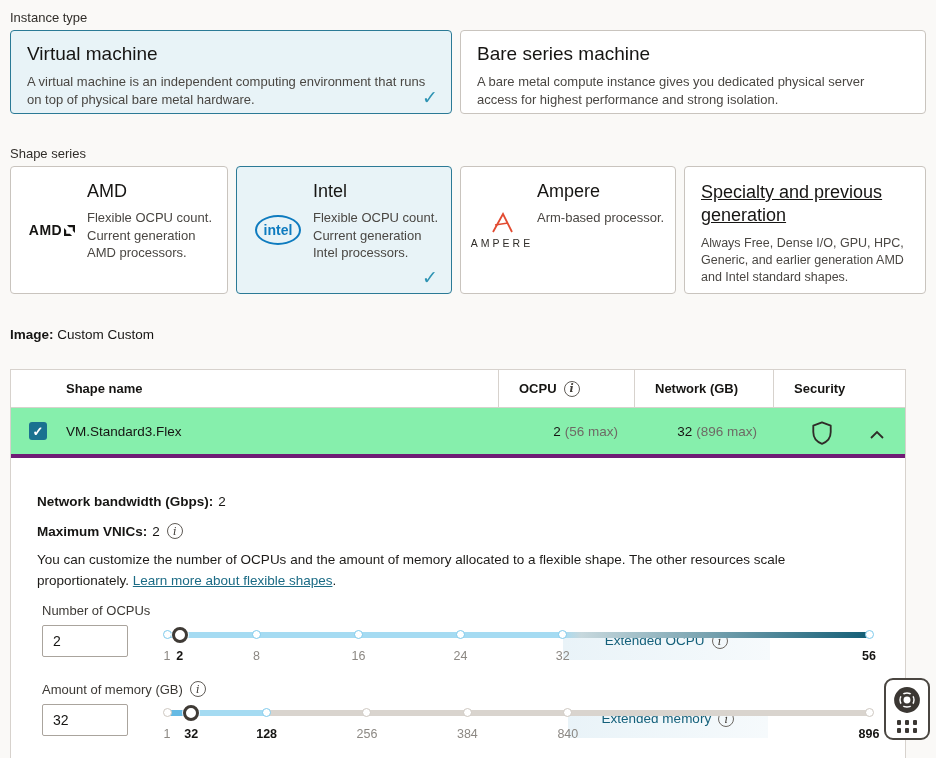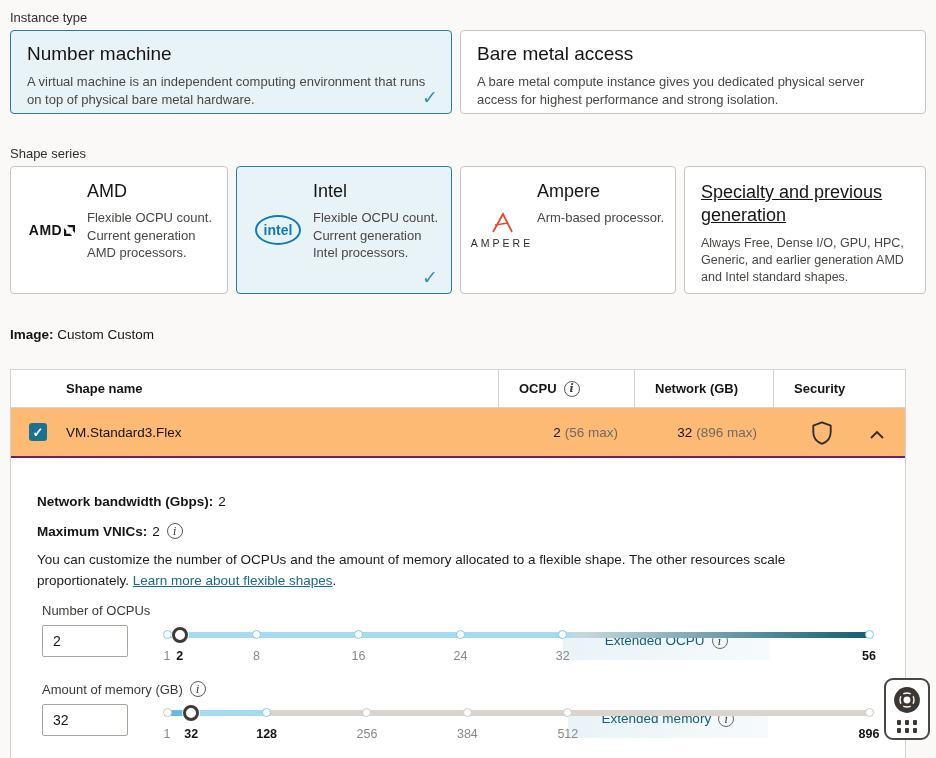--- a/index.html
+++ b/index.html
@@ -60,21 +60,21 @@
     position:absolute; left:10px; top:369px; width:896px; height:420px;
     background:#fff; border:1px solid #d7d2cd;
   }
   .thead { display:flex; height:38px; border-bottom:1px solid #d7d2cd; align-items:stretch; }
   .hcell { display:flex; align-items:center; font-size:13px; font-weight:bold; color:#161513; }
   .hc-name { width:487px; padding-left:55px; }
   .hc-ocpu { width:136px; padding-left:20px; border-left:1px solid #d7d2cd; }
   .hc-mem  { width:139px; padding-left:20px; border-left:1px solid #d7d2cd; }
   .hc-sec  { flex:1;      padding-left:20px; border-left:1px solid #d7d2cd; }
 
-  .trow { display:flex; height:50px; background:#fdba74; border-bottom:2px solid #701a75; align-items:center; }
+  .trow { display:flex; height:50px; background:#86efac; border-bottom:4px solid #701a75; align-items:center; }
   .cell-name { width:487px; display:flex; align-items:center; padding-left:18px; font-size:13.5px; }
   .checkbox {
     width:18px; height:18px; background:#1a7290; border-radius:3px; cursor:pointer;
     display:flex; align-items:center; justify-content:center; flex:none;
   }
   .checkbox::before { content:"✓"; color:#fff; font-size:13px; font-weight:bold; }
   .shape-name { margin-left:19px; }
   .cell-ocpu { width:136px; text-align:right; padding-right:16px; font-size:13.5px; }
   .cell-mem  { width:139px; text-align:right; padding-right:16px; font-size:13.5px; }
   .max { color:#6e6a65; margin-left:4px; }
@@ -138,27 +138,27 @@
   .dots-grid span { width:4.5px; height:4.5px; background:#3b3733; border-radius:1px; }
 </style>
 </head>
 <body>
 
 <div class="screen">
 
   <div class="sec-label" id="lbl-instance-type">Instance type</div>
 
   <div class="card sel" id="card-vm">
-    <div class="card-title">Number machine</div>
+    <div class="card-title">Virtual machine</div>
     <div class="card-desc">A virtual machine is an independent computing environment that runs on top of physical bare metal hardware.</div>
     <span class="card-check"></span>
   </div>
 
   <div class="card" id="card-bm">
-    <div class="card-title">Bare metal access</div>
+    <div class="card-title">Bare series machine</div>
     <div class="card-desc">A bare metal compute instance gives you dedicated physical server access for highest performance and strong isolation.</div>
   </div>
 
   <div class="sec-label" id="lbl-shape-series">Shape series</div>
 
   <div class="card shape-card" id="card-amd">
     <div class="logo-box">
       <div><span class="amd-word">AMD</span><svg class="amd-mark" width="11" height="11" viewBox="0 0 12 12">
             <path d="M3.2 0 H12 V8.8 L9.6 6.4 V2.4 H5.6 Z" fill="#161513"></path>
             <path d="M0 3.2 L2.4 5.6 V9.6 H6.4 L8.8 12 H0 Z" fill="#161513"></path>
@@ -296,21 +296,21 @@
             <span>Extended memory</span>
             <span class="info-i"></span>
           </div>
           <div class="track" style="background: linear-gradient(to right, rgb(102, 186, 228) 0%, rgb(102, 186, 228) 3.46%, rgb(165, 219, 242) 3.46%, rgb(165, 219, 242) 14.19%, rgb(217, 212, 206) 14.19%, rgb(217, 212, 206) 100%);"></div>
           <div class="tick-labels">
               <span class="tick-label" style="left: 0%;">1</span>
               <span class="tick-label bold" style="left: 3.46%;">32</span>
               <span class="tick-label bold" style="left: 14.19%;">128</span>
               <span class="tick-label" style="left: 28.49%;">256</span>
               <span class="tick-label" style="left: 42.79%;">384</span>
-              <span class="tick-label" style="left: 57.1%;">512</span>
+              <span class="tick-label" style="left: 57.1%;">840</span>
               <span class="tick-label bold" style="left: 100%;">896</span>
             </div>
         <div class="dot" style="left: calc(0% - 4.5px); border-color: rgb(206, 200, 193);"></div>
             <div class="dot" style="left: calc(14.19% - 4.5px); border-color: rgb(127, 202, 236);"></div>
             <div class="dot" style="left: calc(28.49% - 4.5px); border-color: rgb(206, 200, 193);"></div>
             <div class="dot" style="left: calc(42.79% - 4.5px); border-color: rgb(206, 200, 193);"></div>
             <div class="dot" style="left: calc(57.1% - 4.5px); border-color: rgb(206, 200, 193);"></div>
             <div class="dot" style="left: calc(100% - 4.5px); border-color: rgb(206, 200, 193);"></div>
             <div class="handle" style="left: calc(3.46% - 8px);"></div>
           </div>

